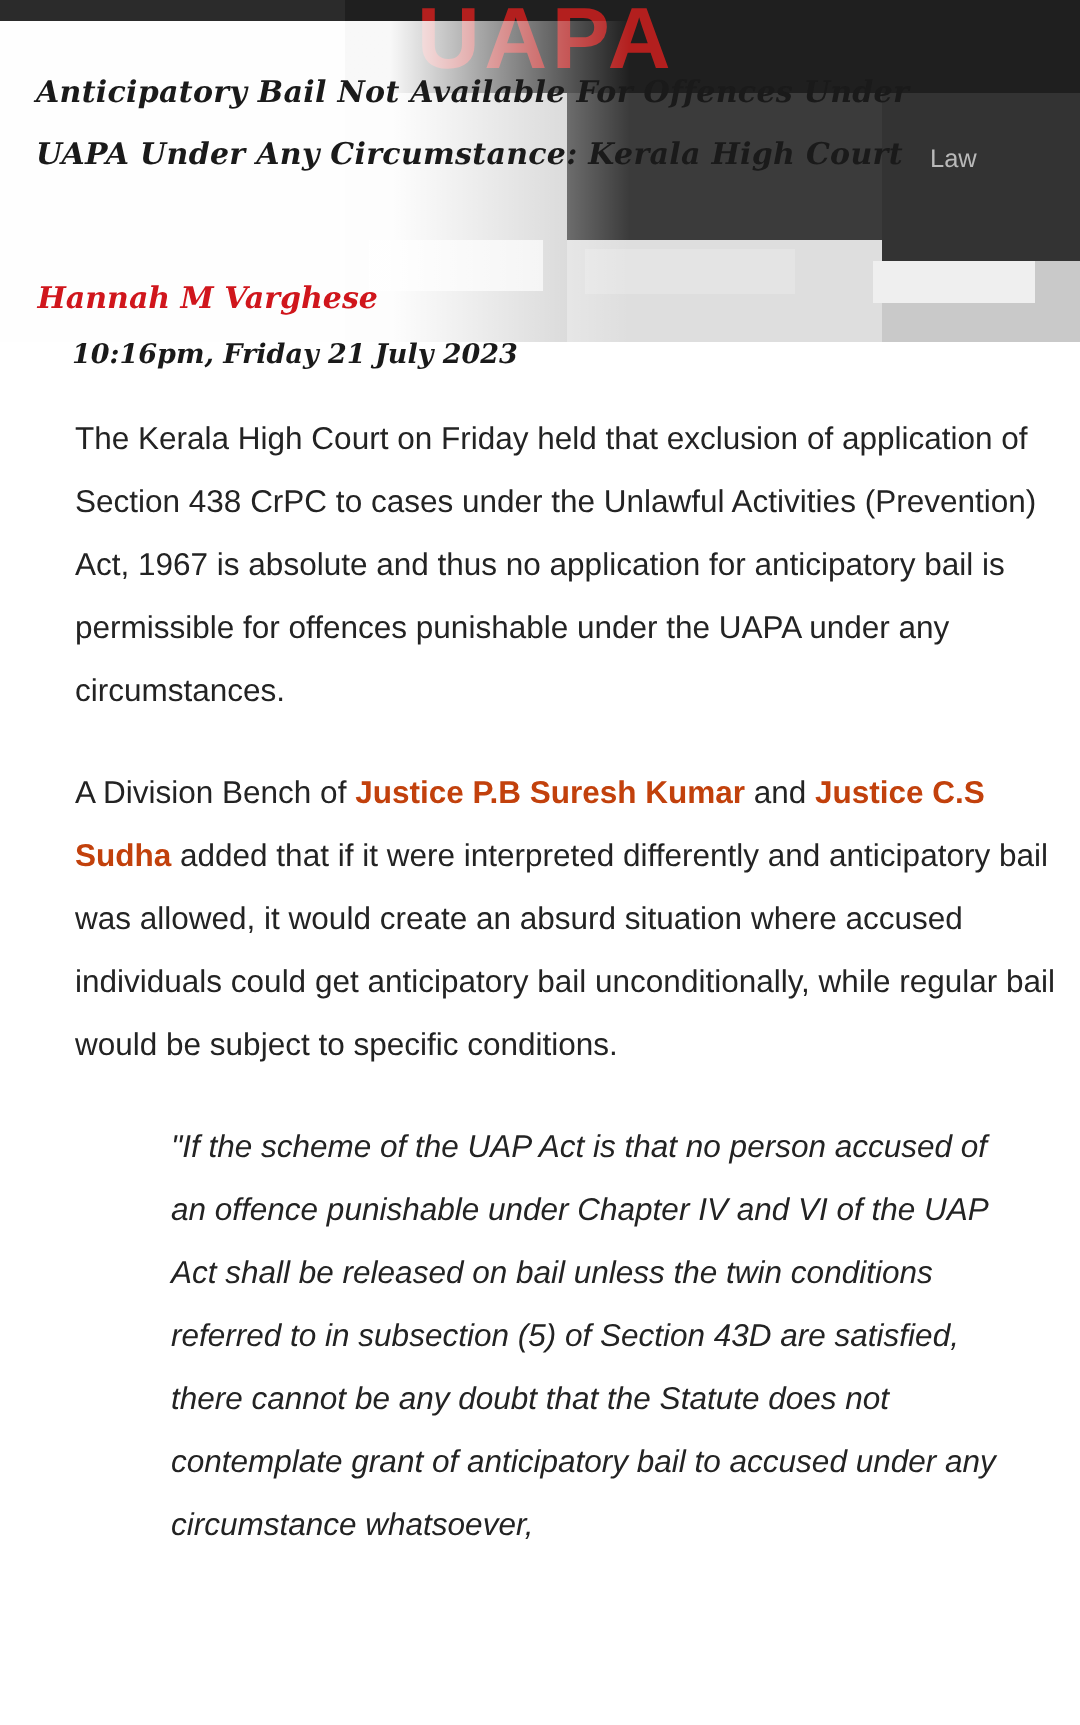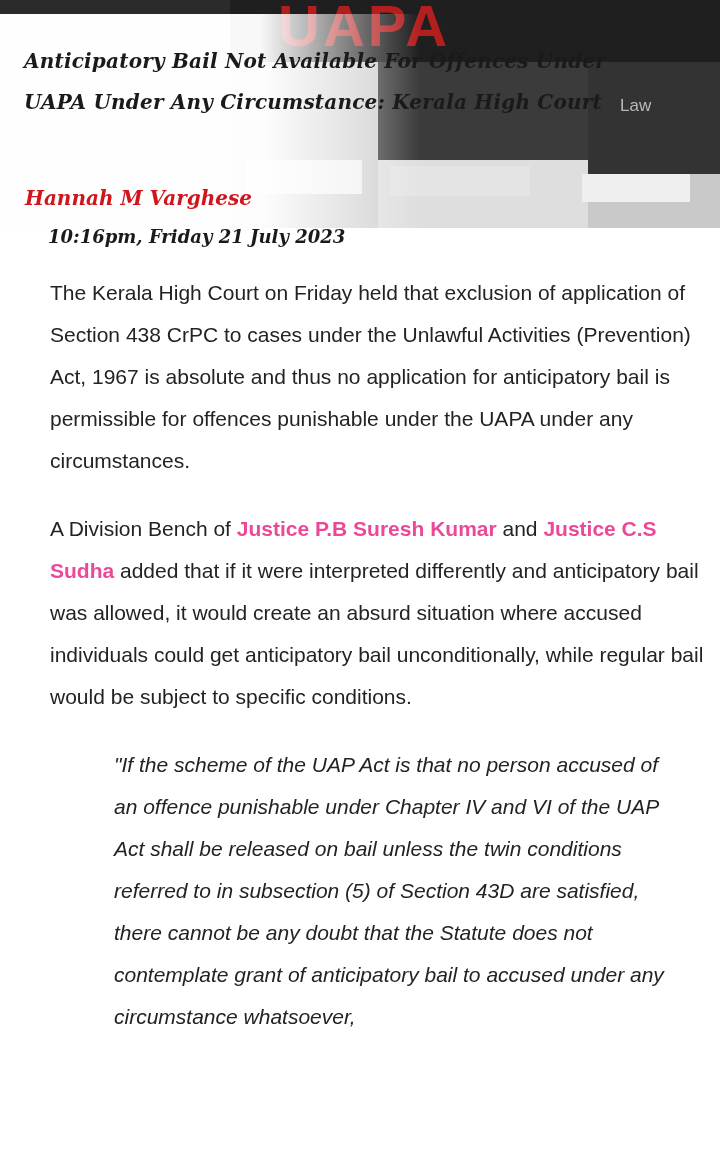--- a/index.html
+++ b/index.html
@@ -164,21 +164,21 @@
   }
   .article p {
     margin: 0 0 26px 0;
     font-family: "Liberation Sans", sans-serif;
     font-size: 21px;
     line-height: 42px;
     color: #232323;
   }
   .article p b {
     font-weight: bold;
-    color: #ec4899;
+    color: #c2410c;
   }
   .quote {
     margin: 8px 0 0 64px;
     width: 560px;
     font-family: "Liberation Sans", sans-serif;
     font-style: italic;
     font-size: 21px;
     line-height: 42px;
     color: #232323;
   }

